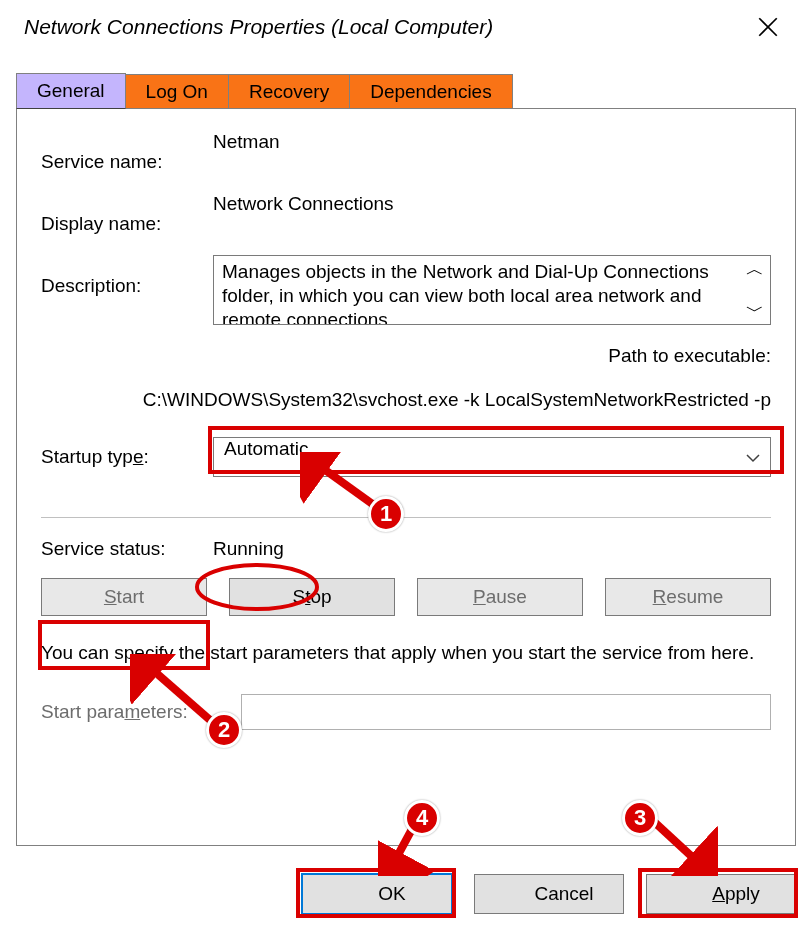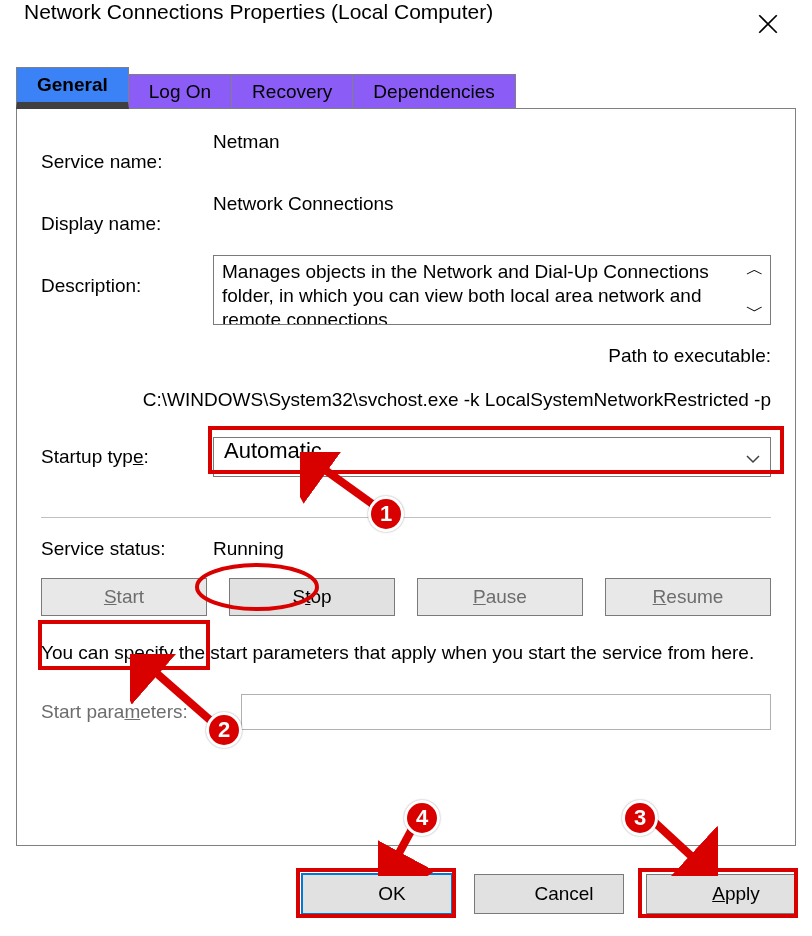--- a/index.html
+++ b/index.html
@@ -15,21 +15,23 @@
 }
 .window {
   width: 812px;
   height: 936px;
   background: #fff;
   position: relative;
 }
 .titlebar {
   height: 54px;
   display: flex;
+  align-items: center;
   padding: 0 20px 0 24px;
+  font-style: italic;
 }
 .titlebar .title { font-size: 21px; }
 .titlebar .close {
   margin-left: auto;
   width: 48px;
   height: 48px;
   display: flex;
   align-items: center;
   justify-content: center;
   cursor: pointer;
@@ -44,30 +46,29 @@
 .tabstrip {
   display: flex;
   height: 40px;
   align-items: flex-end;
 }
 .tab {
   border: 1px solid #808080;
   border-bottom: none;
   padding: 6px 20px;
   font-size: 19px;
-  background: #8b5cf6;
+  background: #f97316;
   cursor: pointer;
   position: relative;
   top: 1px;
 }
 .tab.active {
-  background: #3b82f6;
+  background: #c4b5fd;
   z-index: 2;
-  border-bottom: 7px solid #404040;
-  font-weight: bold;
+  border-bottom: 1px solid #404040;
 }
 .tab + .tab { margin-left: -1px; }
 .panel {
   border: 1px solid #808080;
   padding: 22px 24px 20px 24px;
   height: calc(100% - 40px);
   position: relative;
 }
 
 .row { display: flex; align-items: flex-start; margin-bottom: 20px; }
@@ -104,21 +105,21 @@
 .path-block .pth { margin-top: 22px; white-space: nowrap; overflow: hidden; }
 
 .startup-row { display: flex; align-items: center; margin-top: 26px; }
 .startup-row .label { width: 172px; font-size: 19px; }
 .startup-select {
   flex: 1;
   height: 40px;
   border: 1px solid #7a7a7a;
   background: #fff;
   padding: 0 36px 0 10px;
-  font-size: 22px;
+  font-size: 19px;
   position: relative;
   cursor: pointer;
 }
 .startup-select .chev {
   position: absolute;
   right: 10px; top: 50%;
   transform: translateY(-50%);
 }
 
 hr.sep {

